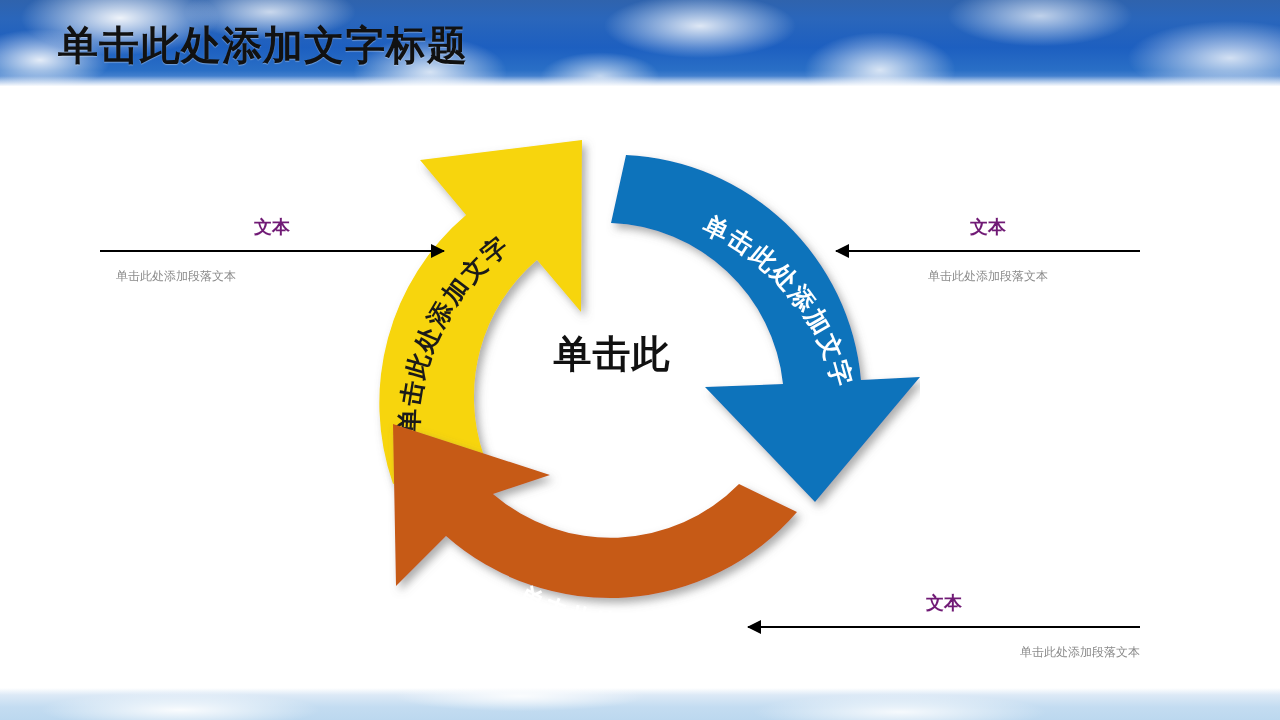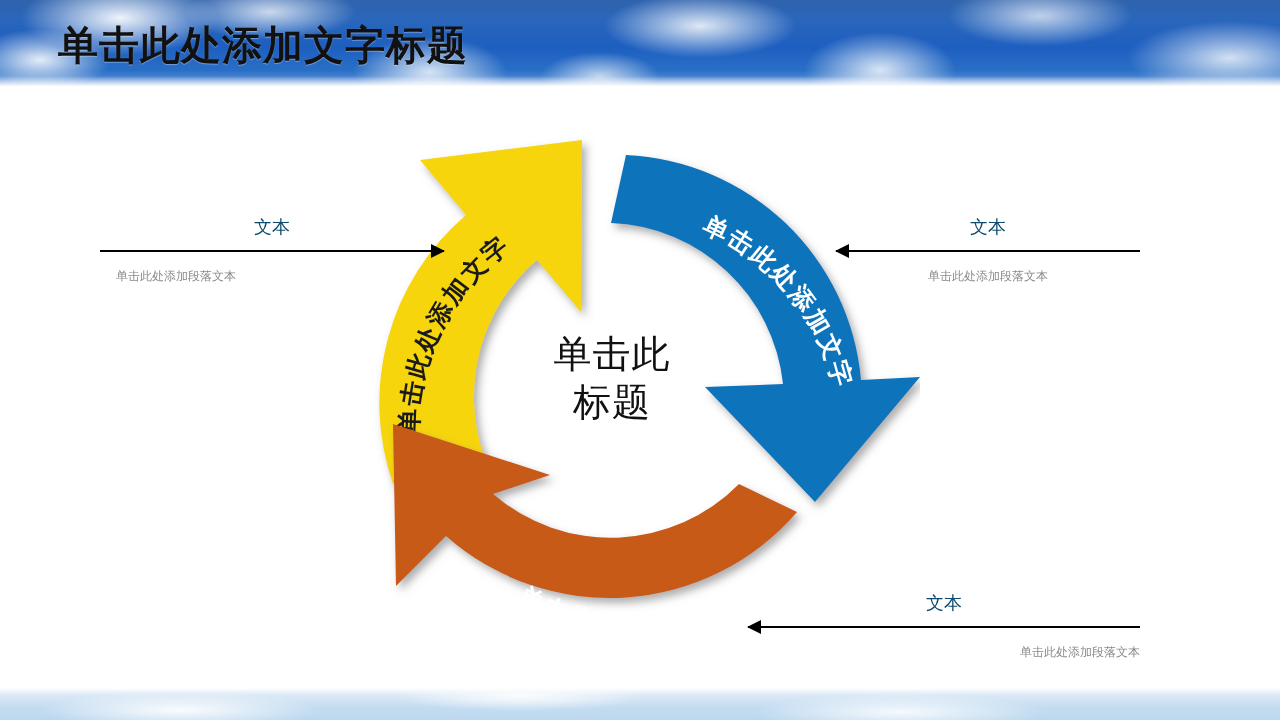--- a/index.html
+++ b/index.html
@@ -75,22 +75,22 @@
       linear-gradient(180deg, #ffffff 0%, #dce9f6 22%, #c3dcf1 60%, #bcd8ef 100%);
   }
 
   
   .callout {
     position: absolute;
     z-index: 4;
   }
   .callout-title {
     font-size: 18px;
-    font-weight: normal;
-    color: #0c4a6e;
+    font-weight: bold;
+    color: #701a75;
     line-height: 22px;
     white-space: nowrap;
   }
   .callout-body {
     font-size: 12px;
     color: #8a8a8a;
     line-height: 20px;
     white-space: nowrap;
   }
   .rule {
@@ -146,21 +146,21 @@
   }
   #cycle svg { display: block; }
 
   .center-title {
     position: absolute;
     left: 512px;
     top: 330px;
     width: 200px;
     text-align: center;
     font-size: 38px;
-    font-weight: normal;
+    font-weight: bold;
     color: #111111;
     line-height: 48px;
     letter-spacing: 1px;
     z-index: 6;
     pointer-events: none;
   }
   .center-title div { white-space: nowrap; }
 
   .arc-label {
     font-size: 25px;
@@ -234,21 +234,20 @@
             Z" fill="#C65A18"></path>
       </g>
       <text class="arc-label light">
         <textPath href="#pathOrange" startOffset="50%" text-anchor="middle">单击此处添加文字</textPath>
       </text>
     </svg>
   </div>
 
   <div class="center-title">
     <div>单击此</div>
-    <div>标题</div>
   </div>
 
   <div class="callout" id="callout-top-left">
     <div class="callout-title">文本</div>
     <div class="rule">
       <div class="rule-line"></div>
       <div class="rule-head right"></div>
     </div>
     <div class="callout-body">单击此处添加段落文本</div>
   </div>

